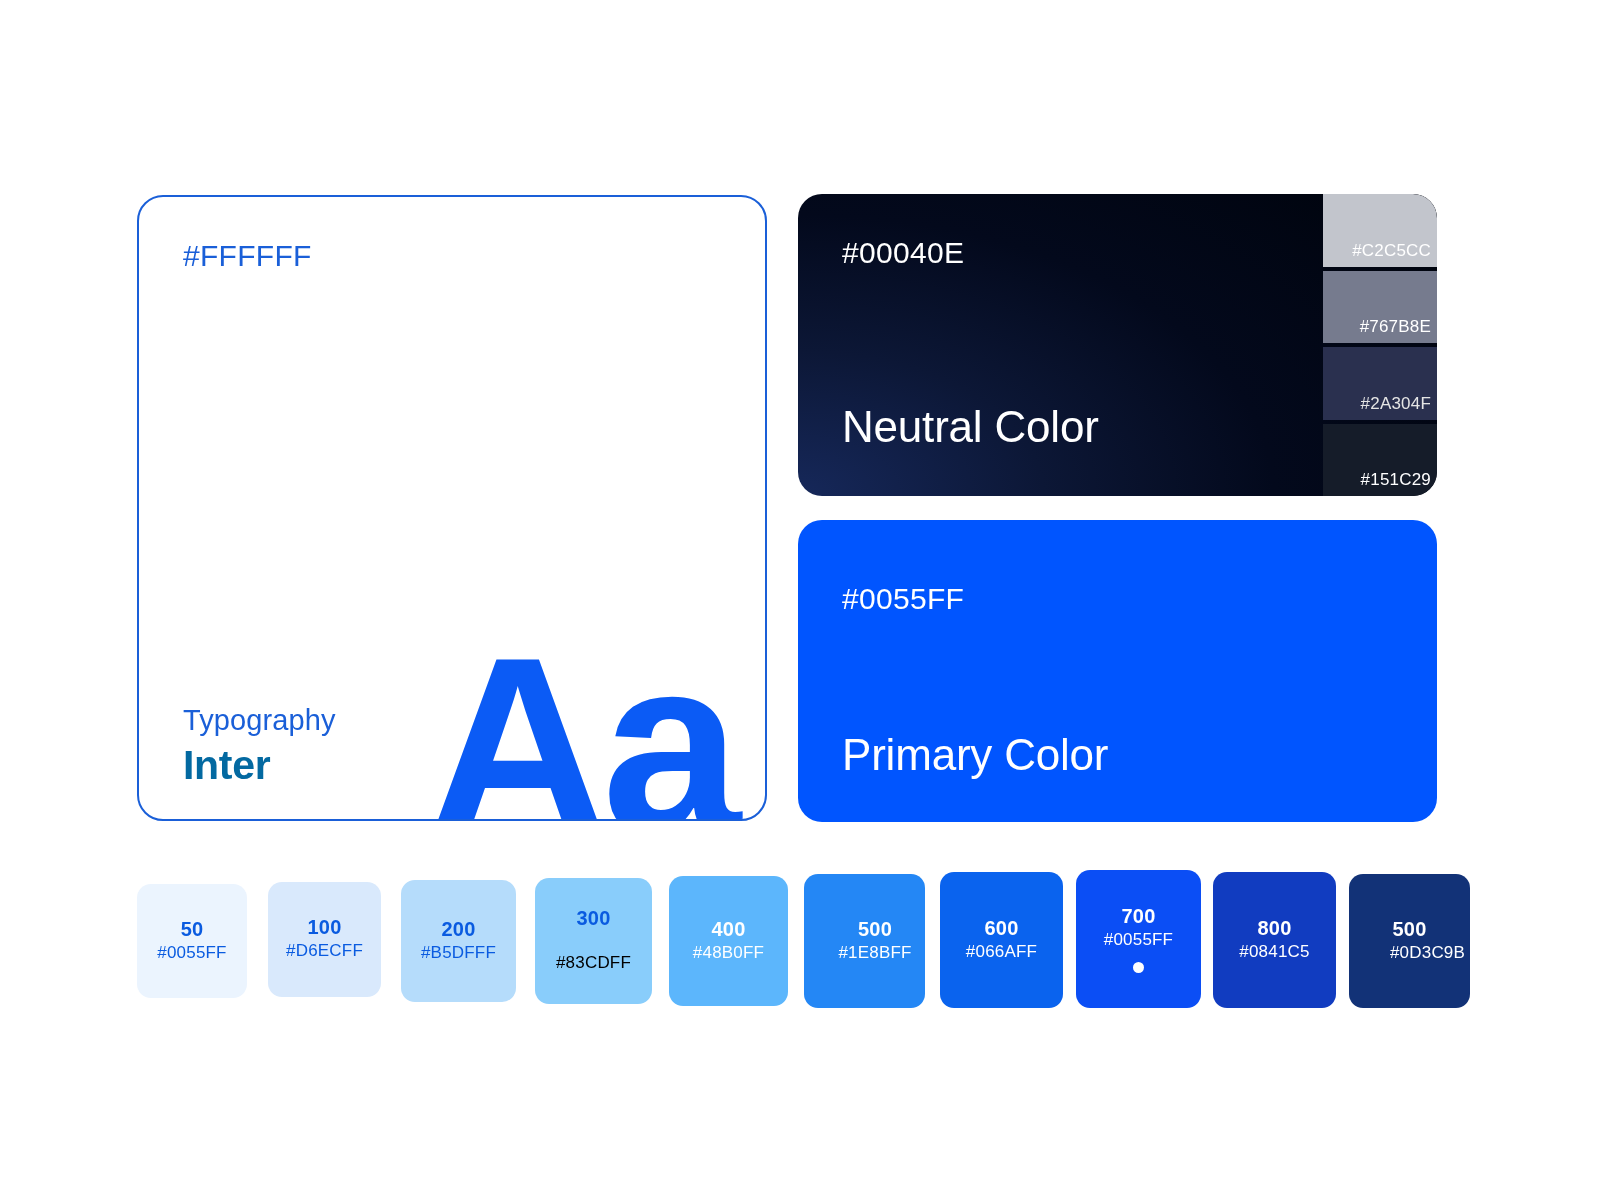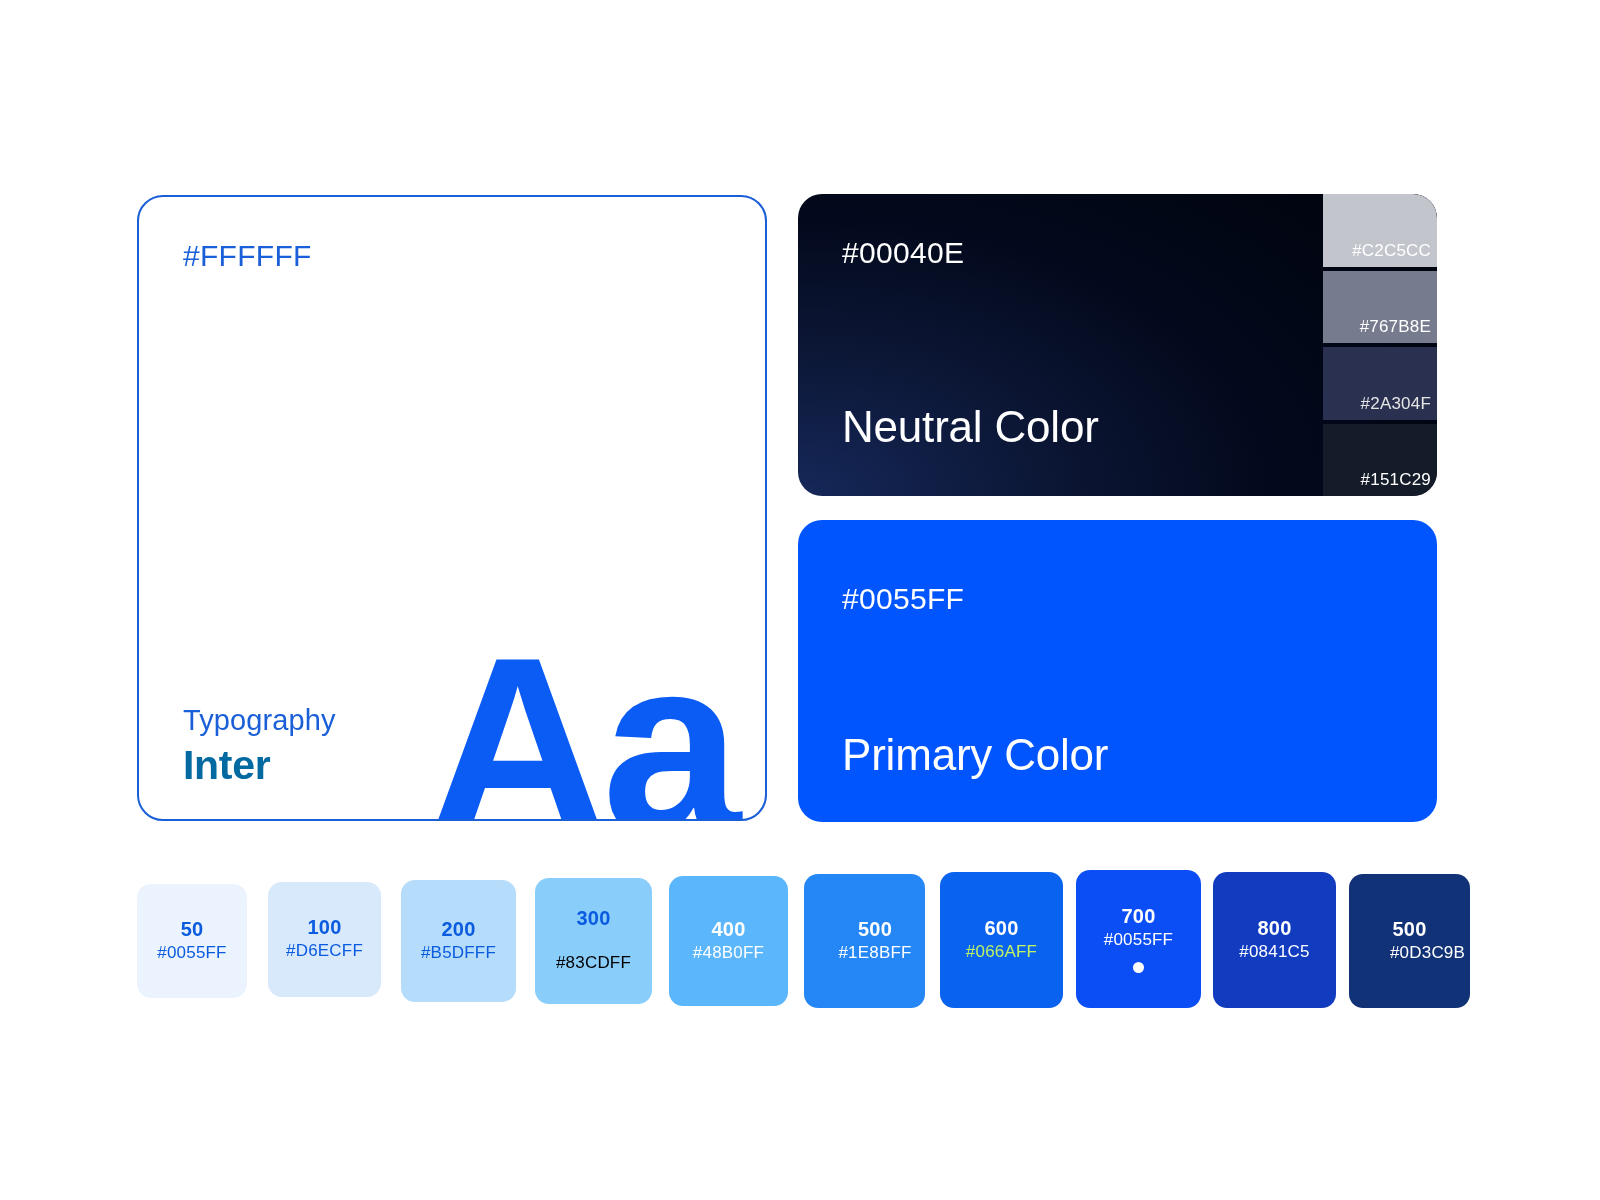--- a/index.html
+++ b/index.html
@@ -272,21 +272,21 @@
       <div class="swatch" style="left: 532px; top: 8px; width: 119px; height: 130px; background-color: rgb(92, 182, 252);">
         <div class="swatch-step" style="color: rgb(255, 255, 255);">400</div>
         <div class="swatch-hex" style="color: rgb(255, 255, 255);">#48B0FF</div>
       </div>
       <div class="swatch" style="left: 667px; top: 6px; width: 121px; height: 134px; background-color: rgb(36, 135, 245); padding-left: 21px;">
         <div class="swatch-step" style="color: rgb(255, 255, 255);">500</div>
         <div class="swatch-hex" style="color: rgb(255, 255, 255);">#1E8BFF</div>
       </div>
       <div class="swatch" style="left: 803px; top: 4px; width: 123px; height: 136px; background-color: rgb(10, 99, 238);">
         <div class="swatch-step" style="color: rgb(255, 255, 255);">600</div>
-        <div class="swatch-hex" style="color: #bef264;">#066AFF</div>
+        <div class="swatch-hex" style="color: #ffffff;">#066AFF</div>
       </div>
       <div class="swatch" style="left: 939px; top: 2px; width: 125px; height: 138px; background-color: rgb(11, 78, 245);">
         <div class="swatch-step" style="color: rgb(255, 255, 255);">700</div>
         <div class="swatch-hex" style="color: rgb(255, 255, 255);">#0055FF</div>
         <div class="swatch-dot"></div>
       </div>
       <div class="swatch" style="left: 1076px; top: 4px; width: 123px; height: 136px; background-color: rgb(17, 60, 192);">
         <div class="swatch-step" style="color: rgb(255, 255, 255);">800</div>
         <div class="swatch-hex" style="color: rgb(255, 255, 255);">#0841C5</div>
       </div>

